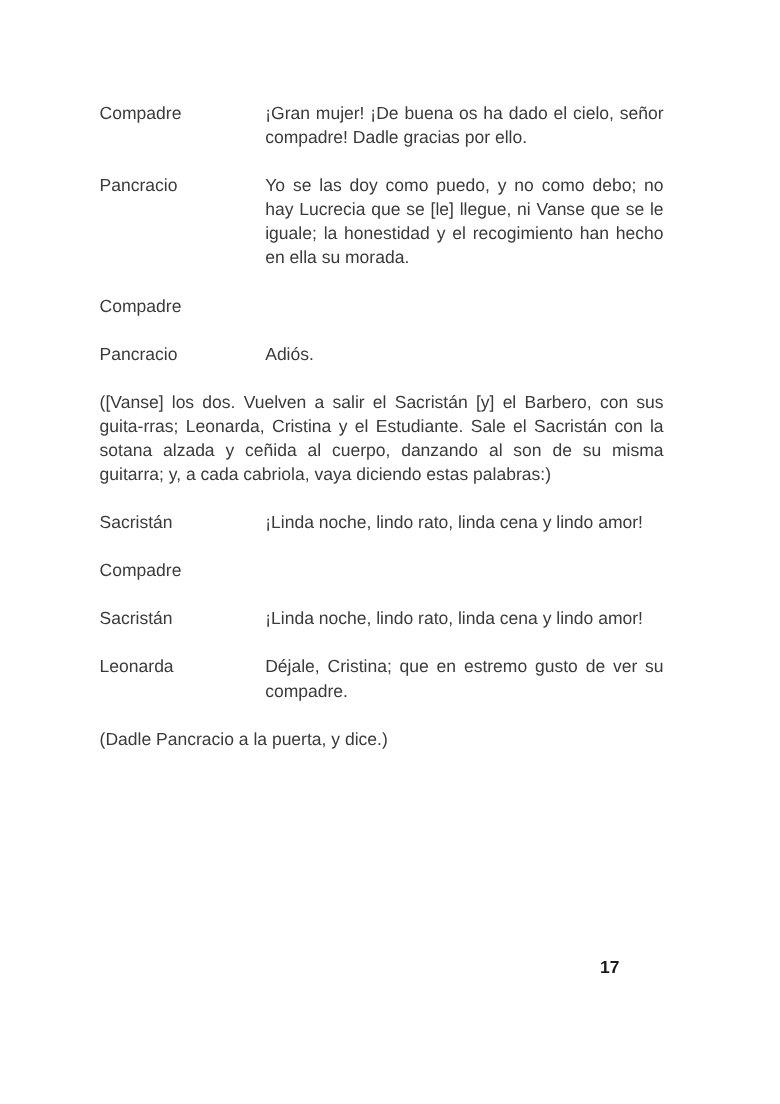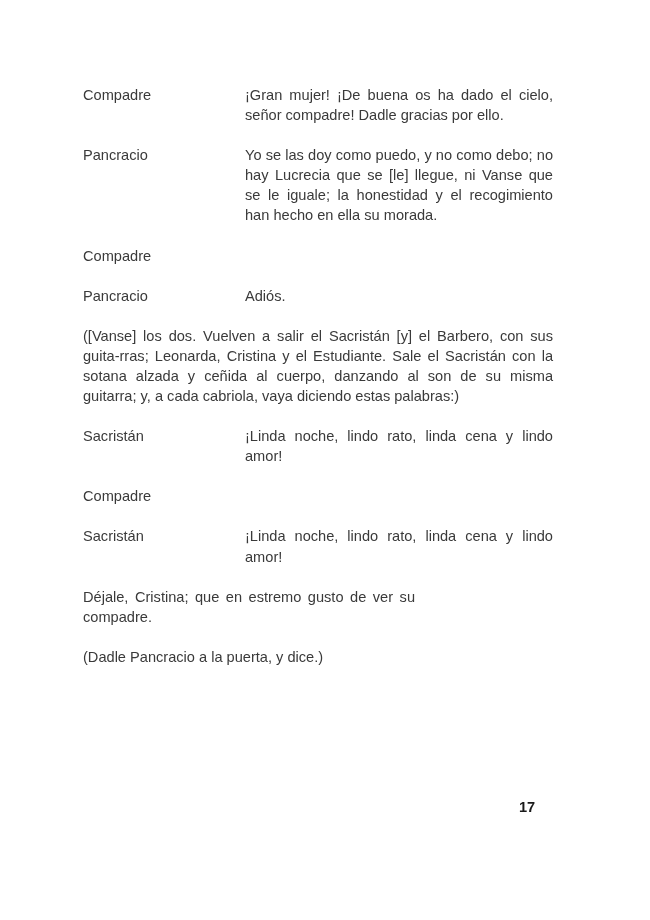--- a/index.html
+++ b/index.html
@@ -1,23 +1,23 @@
 <!DOCTYPE html>
 <html><head>
   <meta charset="utf-8">
   <style>
     html, body { margin: 0; padding: 0; background: #ffffff; }
     body { width: 650px; height: 920px; position: relative; overflow: hidden;
       font-family: "Liberation Sans", sans-serif; color: #3a3a3a; font-size: 14.6px; line-height: 20.1px; }
     .page { position: absolute; left: 83px; top: 85px; width: 470px; }
-    .row { display: flex; margin-bottom: 20px; gap: 24px; }
+    .row { display: flex; margin-bottom: 20px; }
     .speaker { width: 138px; flex: 0 0 138px; }
     .speech { width: 332px; text-align: justify; }
     .stage { text-align: justify; margin-bottom: 20px; }
-    .pagenum { position: absolute; left: 500px; top: 797px; width: 54px; text-align: center;
+    .pagenum { position: absolute; left: 500px; top: 797px; width: 54px; text-align: left;
       font-weight: bold; color: #1a1a1a; font-size: 14.6px; }
   </style>
 </head>
 <body>
 
 <div class="page">
   <div class="row">
     <div class="speaker">Compadre</div>
     <div class="speech">¡Gran mujer! ¡De buena os ha dado el cielo, señor compadre! Dadle gracias por ello.</div>
   </div>
@@ -38,18 +38,19 @@
     <div class="speech">¡Linda noche, lindo rato, linda cena y lindo amor!</div>
   </div>
   <div class="row">
     <div class="speaker">Compadre</div>
   </div>
   <div class="row">
     <div class="speaker">Sacristán</div>
     <div class="speech">¡Linda noche, lindo rato, linda cena y lindo amor!</div>
   </div>
   <div class="row">
+    <div class="speaker">Leonarda</div>
     <div class="speech">Déjale, Cristina; que en estremo gusto de ver su compadre.</div>
   </div>
   <div class="stage">(Dadle Pancracio a la puerta, y dice.)</div>
 </div>
 
 <div class="pagenum">17</div>
 
 </body></html>

